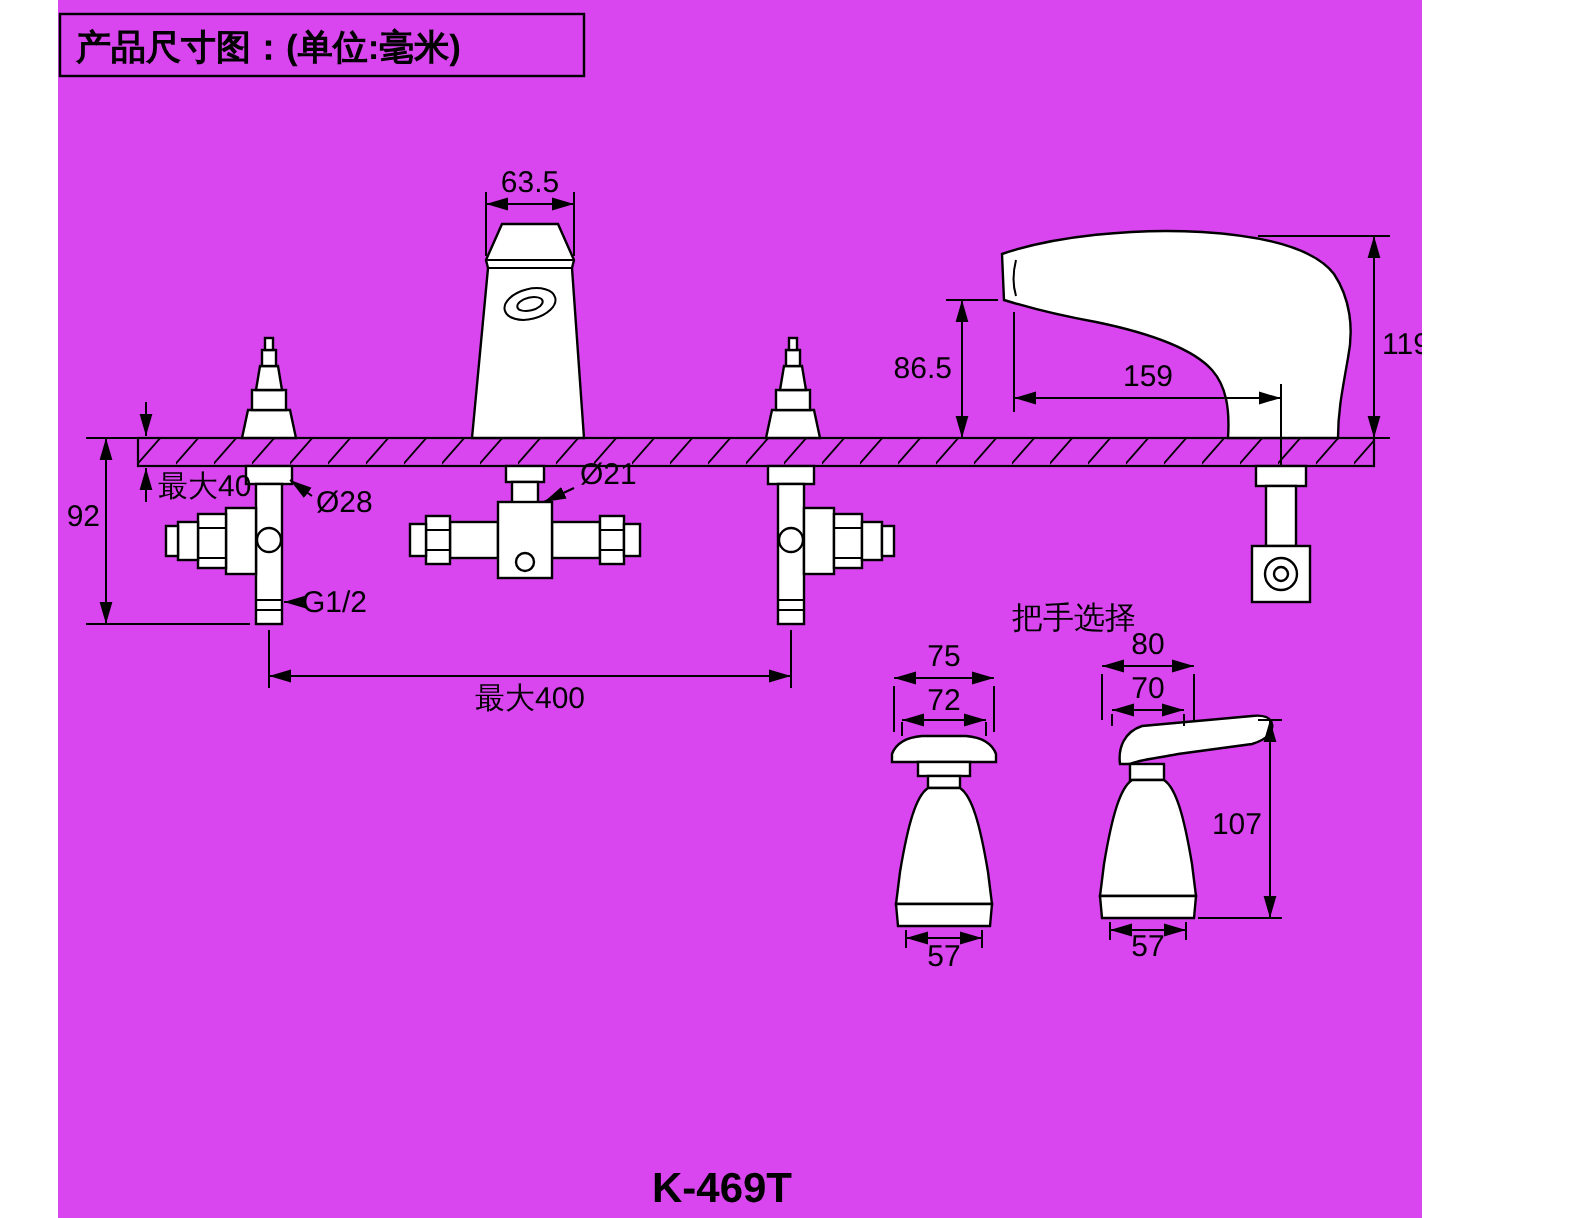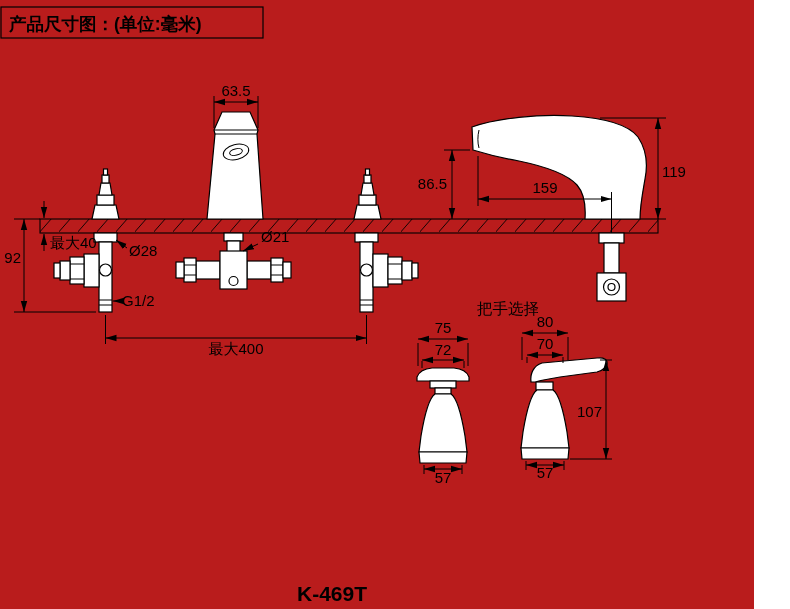--- a/index.html
+++ b/index.html
@@ -1,16 +1,16 @@
 <!DOCTYPE html>
 <html><head>
 <meta charset="utf-8">
 <style>
   html,body{margin:0;padding:0;background:#fff;}
-  .page{position:relative;width:754px;height:609px;background:#b91c1c;overflow:hidden;}
+  .page{position:relative;width:682px;height:609px;background:#d946ef;overflow:hidden;margin-left:29px;}
   svg{display:block;}
   .t{font-family:"Liberation Sans",sans-serif;fill:#000;}
   .n{font-size:15px;}
   .cn{font-size:15px;}
   .title{font-size:17.5px;font-weight:bold;}
   .model{font-size:21px;font-weight:bold;}
   .ln{stroke:#000;stroke-width:1;fill:none;}
   .sh{stroke:#000;stroke-width:1.2;fill:#fff;}
   .dim{stroke:#000;stroke-width:1;fill:none;}
 </style>

